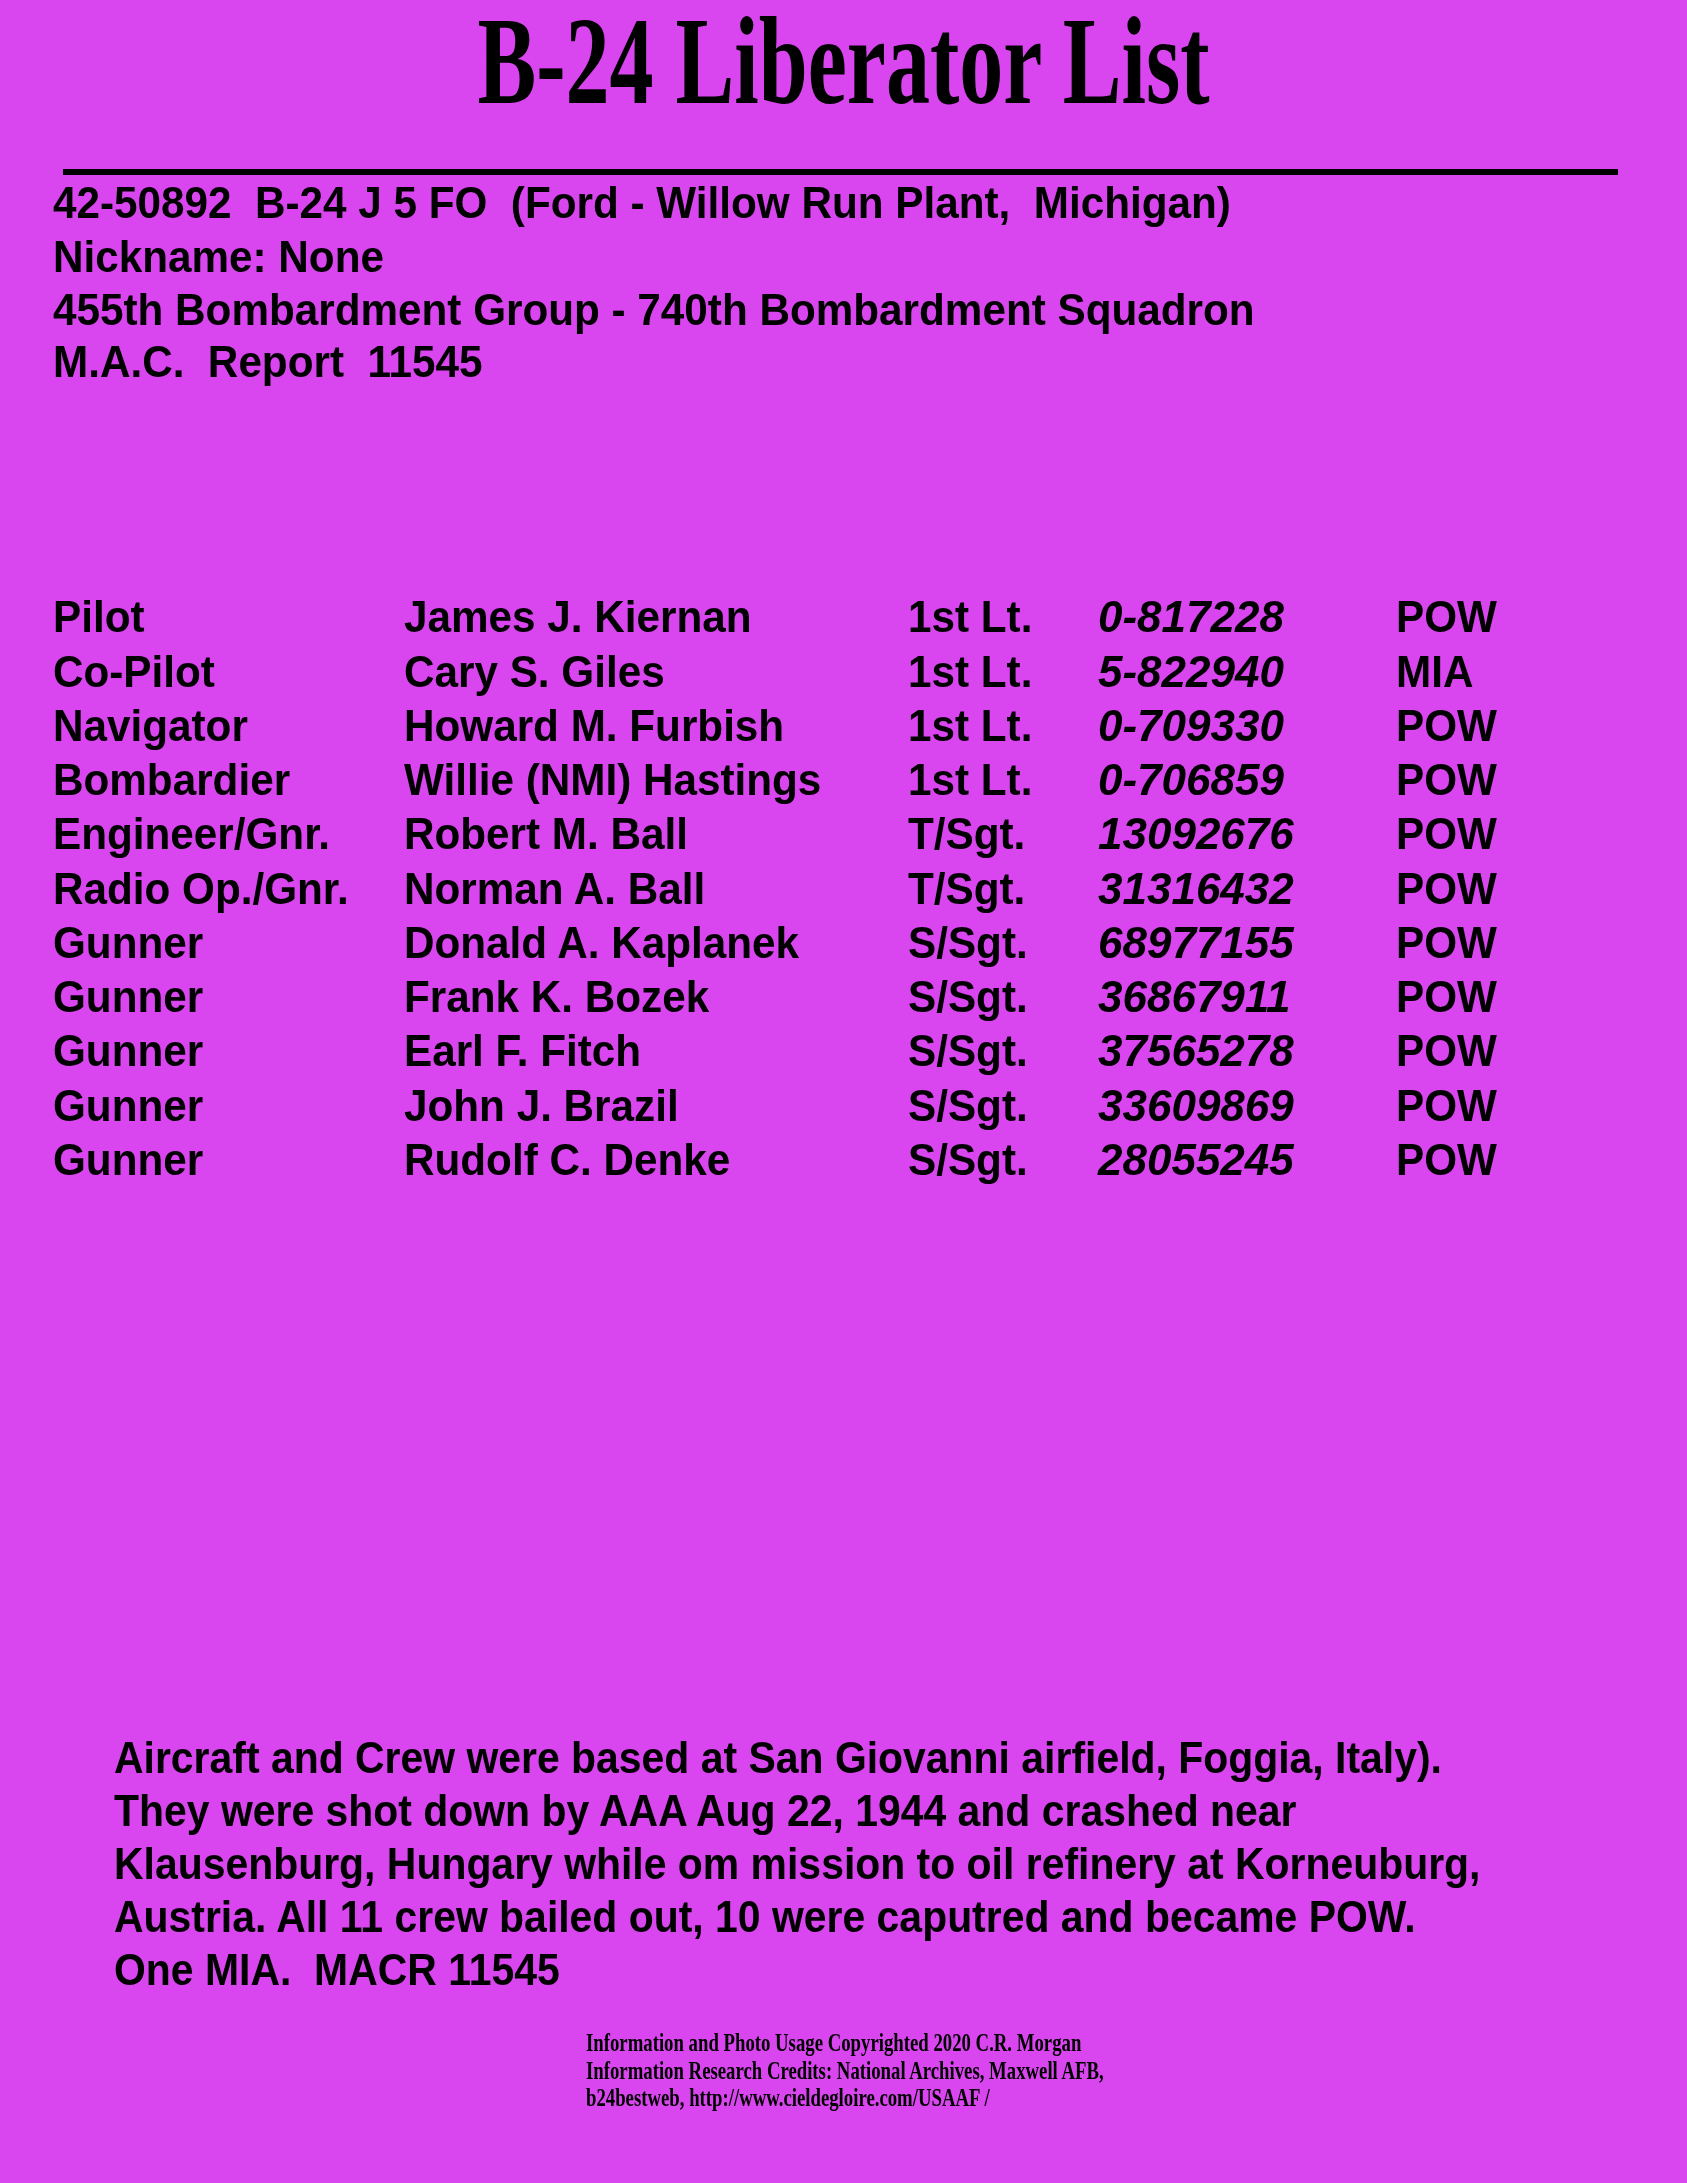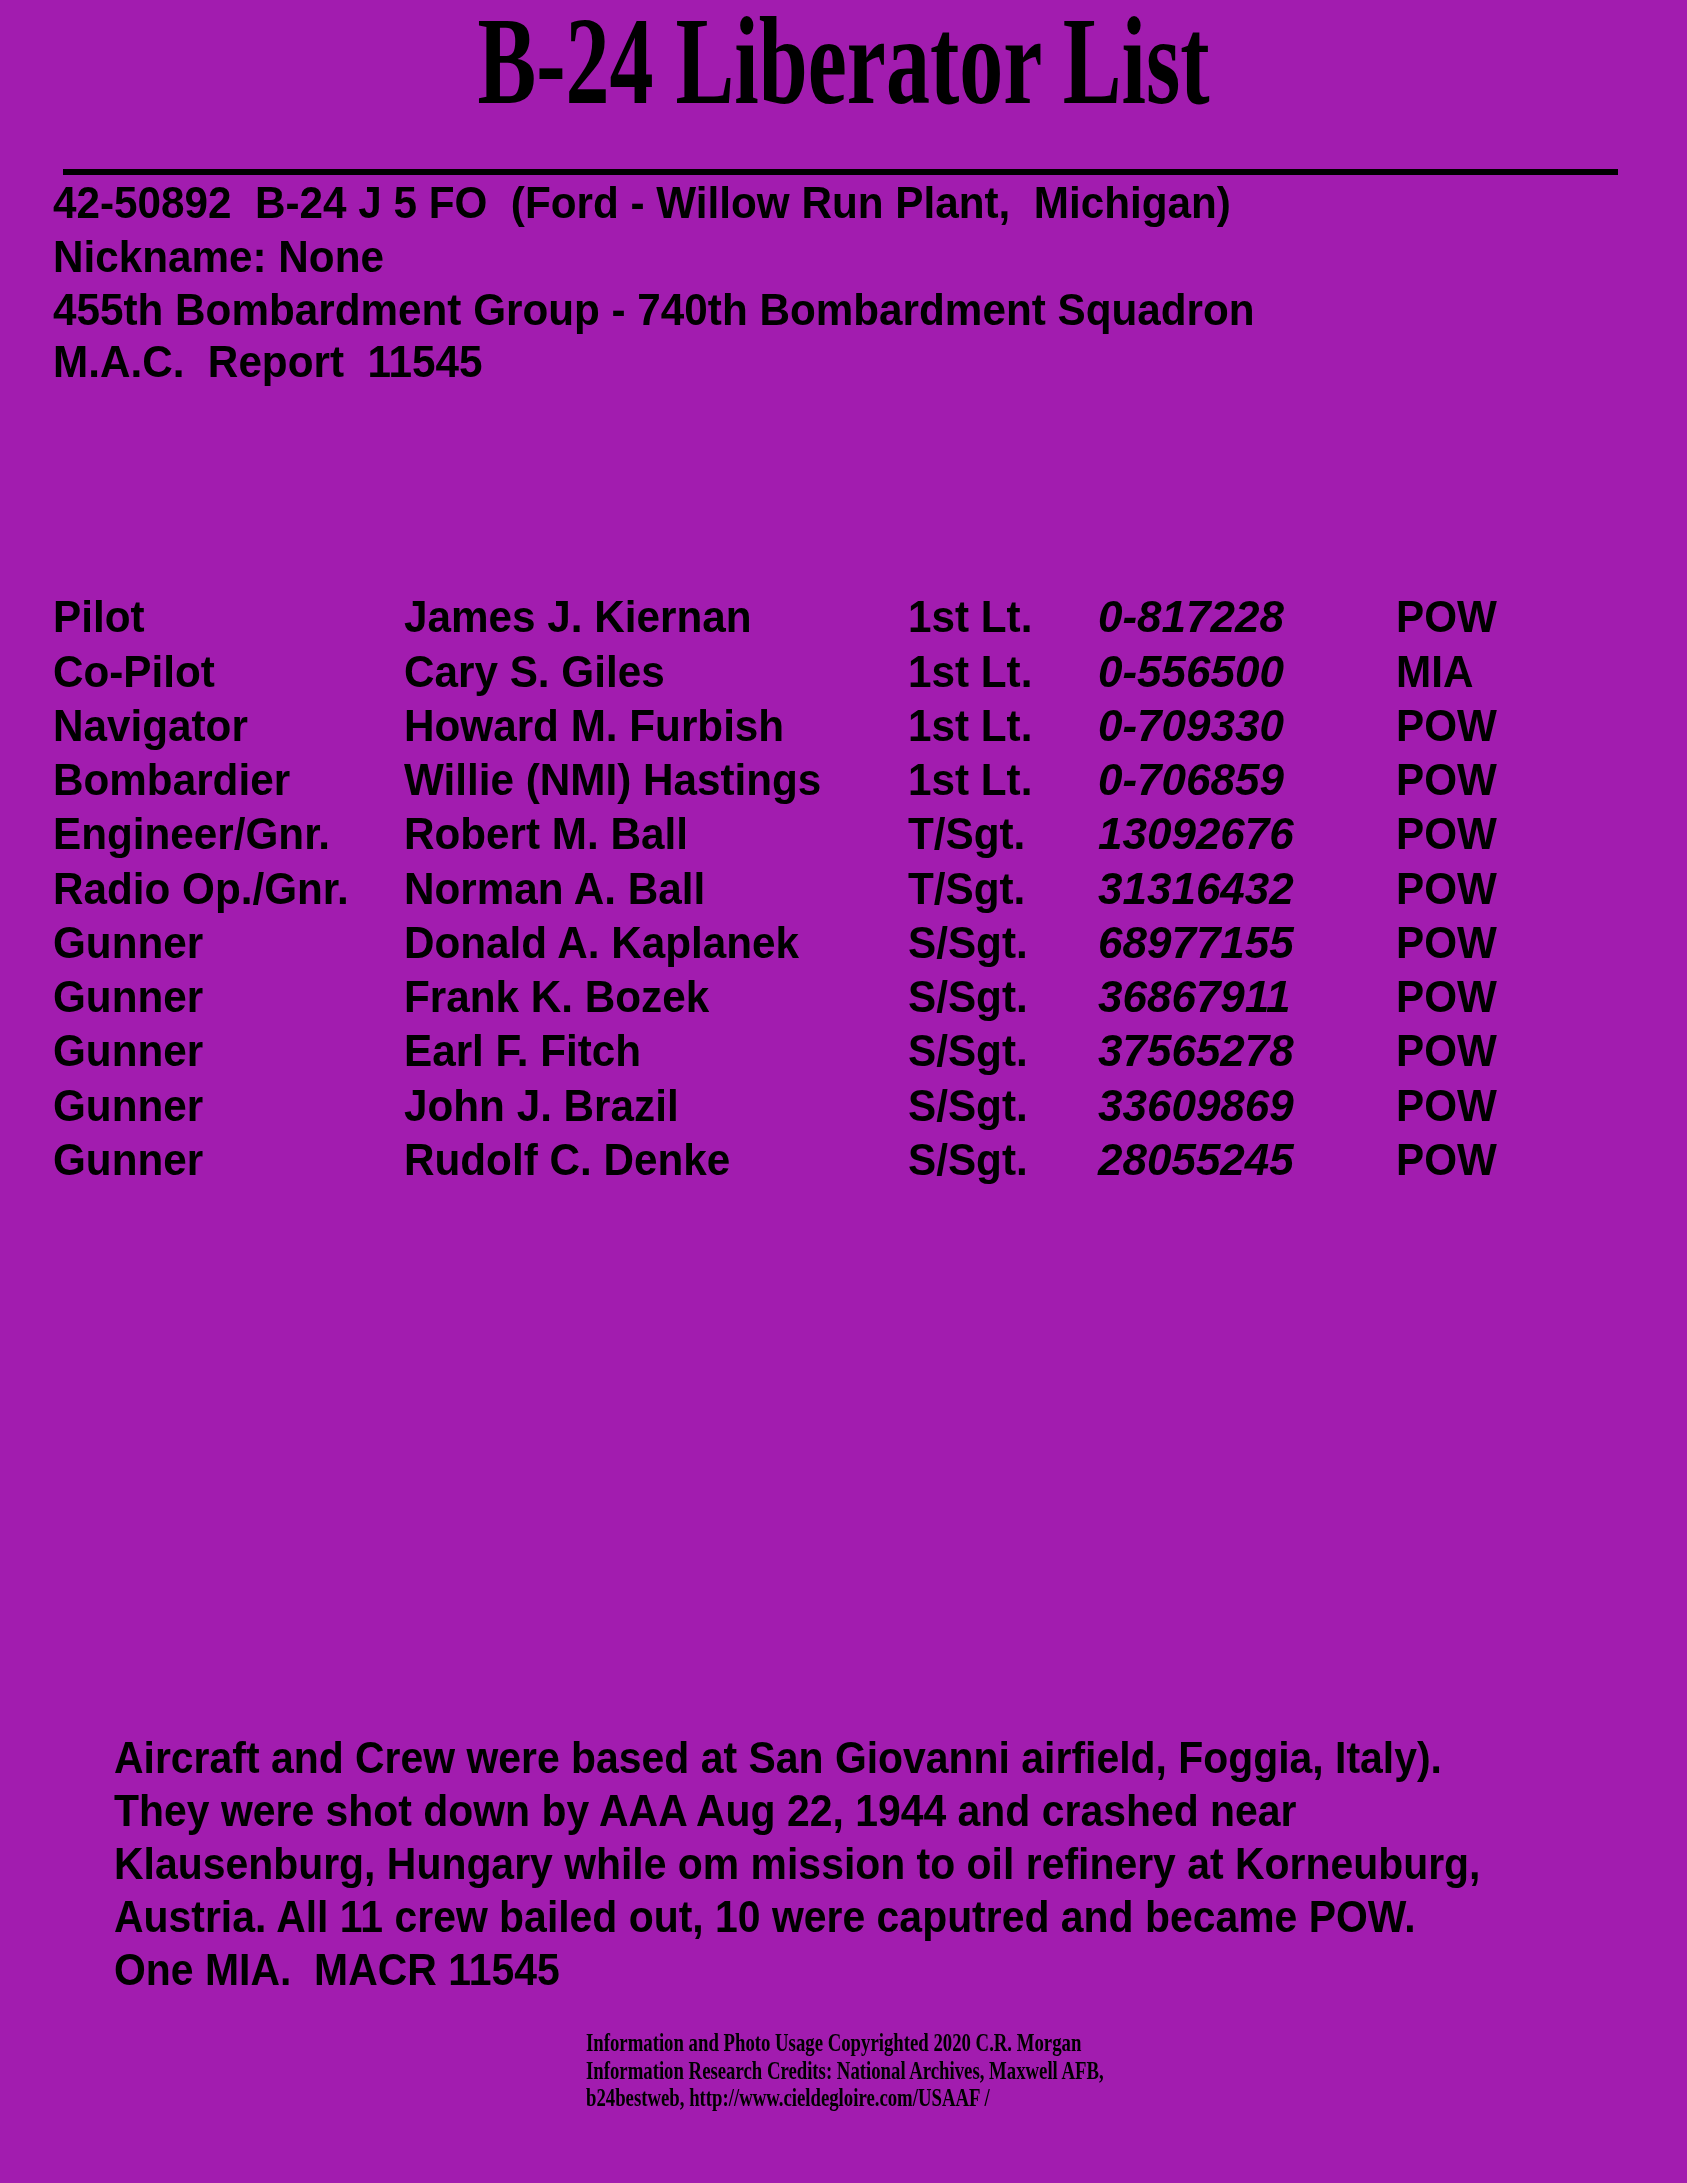--- a/index.html
+++ b/index.html
@@ -1,19 +1,19 @@
 <!DOCTYPE html>
 <html style="font-size:10.6px"><head>
 <meta charset="utf-8">
 <style>
   html,body{margin:0;padding:0;background:#777;}
   .page{
     position:relative;
     width:1687px;height:2183px;
-    background:#a21caf;
+    background:#d946ef;
     overflow:hidden;
     font-family:"Liberation Sans",sans-serif;
     color:#000000;
   }
   .abs{position:absolute;line-height:1;white-space:pre;}
   
   .title-wrap{position:absolute;top:0;left:0;width:1687px;text-align:center;}
   .doc-title{
     display:inline-block;
     font-family:"Liberation Serif",serif;font-weight:bold;
@@ -72,21 +72,21 @@
       <span class="cell c-name">James J. Kiernan</span>
       <span class="cell c-rank">1st Lt.</span>
       <span class="cell c-serial">0-817228</span>
       <span class="cell c-status">POW</span>
     </div>
 
     <div class="crew-row" style="top:650px">
       <span class="cell c-role">Co-Pilot</span>
       <span class="cell c-name">Cary S. Giles</span>
       <span class="cell c-rank">1st Lt.</span>
-      <span class="cell c-serial">0-556500</span>
+      <span class="cell c-serial">5-822940</span>
       <span class="cell c-status">MIA</span>
     </div>
 
     <div class="crew-row" style="top:704px">
       <span class="cell c-role">Navigator</span>
       <span class="cell c-name">Howard M. Furbish</span>
       <span class="cell c-rank">1st Lt.</span>
       <span class="cell c-serial">0-709330</span>
       <span class="cell c-status">POW</span>
     </div>

